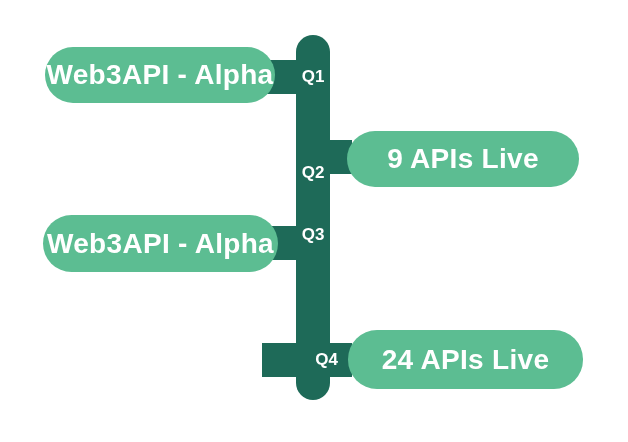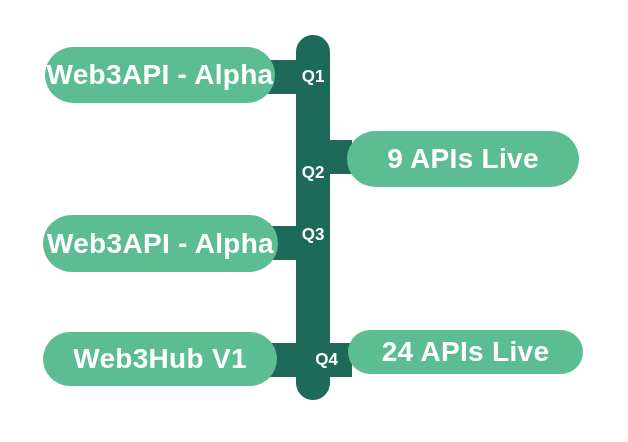--- a/index.html
+++ b/index.html
@@ -46,21 +46,21 @@
     font-weight:bold;
     font-size:28px;
     letter-spacing:0.3px;
     z-index:3;
     white-space:nowrap;
   }
   .pill.q1-left {left:45px; top:47px; width:230px;height:56px;}
   .pill.q2-right{left:347px;top:131px;width:232px;height:56px;}
   .pill.q3-left {left:43px; top:215px;width:235px;height:57px;}
   .pill.q4-left {left:43px; top:332px;width:234px;height:54px;}
-  .pill.q4-right{left:348px;top:330px;width:235px;height:44px;}
+  .pill.q4-right{left:348px;top:330px;width:235px;height:59px;}
   
   .q-label{
     position:absolute;
     left:288px;width:50px;
     text-align:center;
     color:var(--label-white);
     font-weight:bold;
     font-size:17px;
     line-height:22px;
     z-index:4;
@@ -84,16 +84,15 @@
   <div class="timeline-bar"></div>
 
   <div class="q-label q1">Q1</div>
   <div class="q-label q2">Q2</div>
   <div class="q-label q3">Q3</div>
   <div class="q-label q4">Q4</div>
 
   <div class="pill q1-left">Web3API - Alpha</div>
   <div class="pill q2-right">9 APIs Live</div>
   <div class="pill q3-left">Web3API - Alpha</div>
-  <div class="pill q4-left">Web3Hub V1</div>
   <div class="pill q4-right">24 APIs Live</div>
 
 </div>
 
 </body></html>

